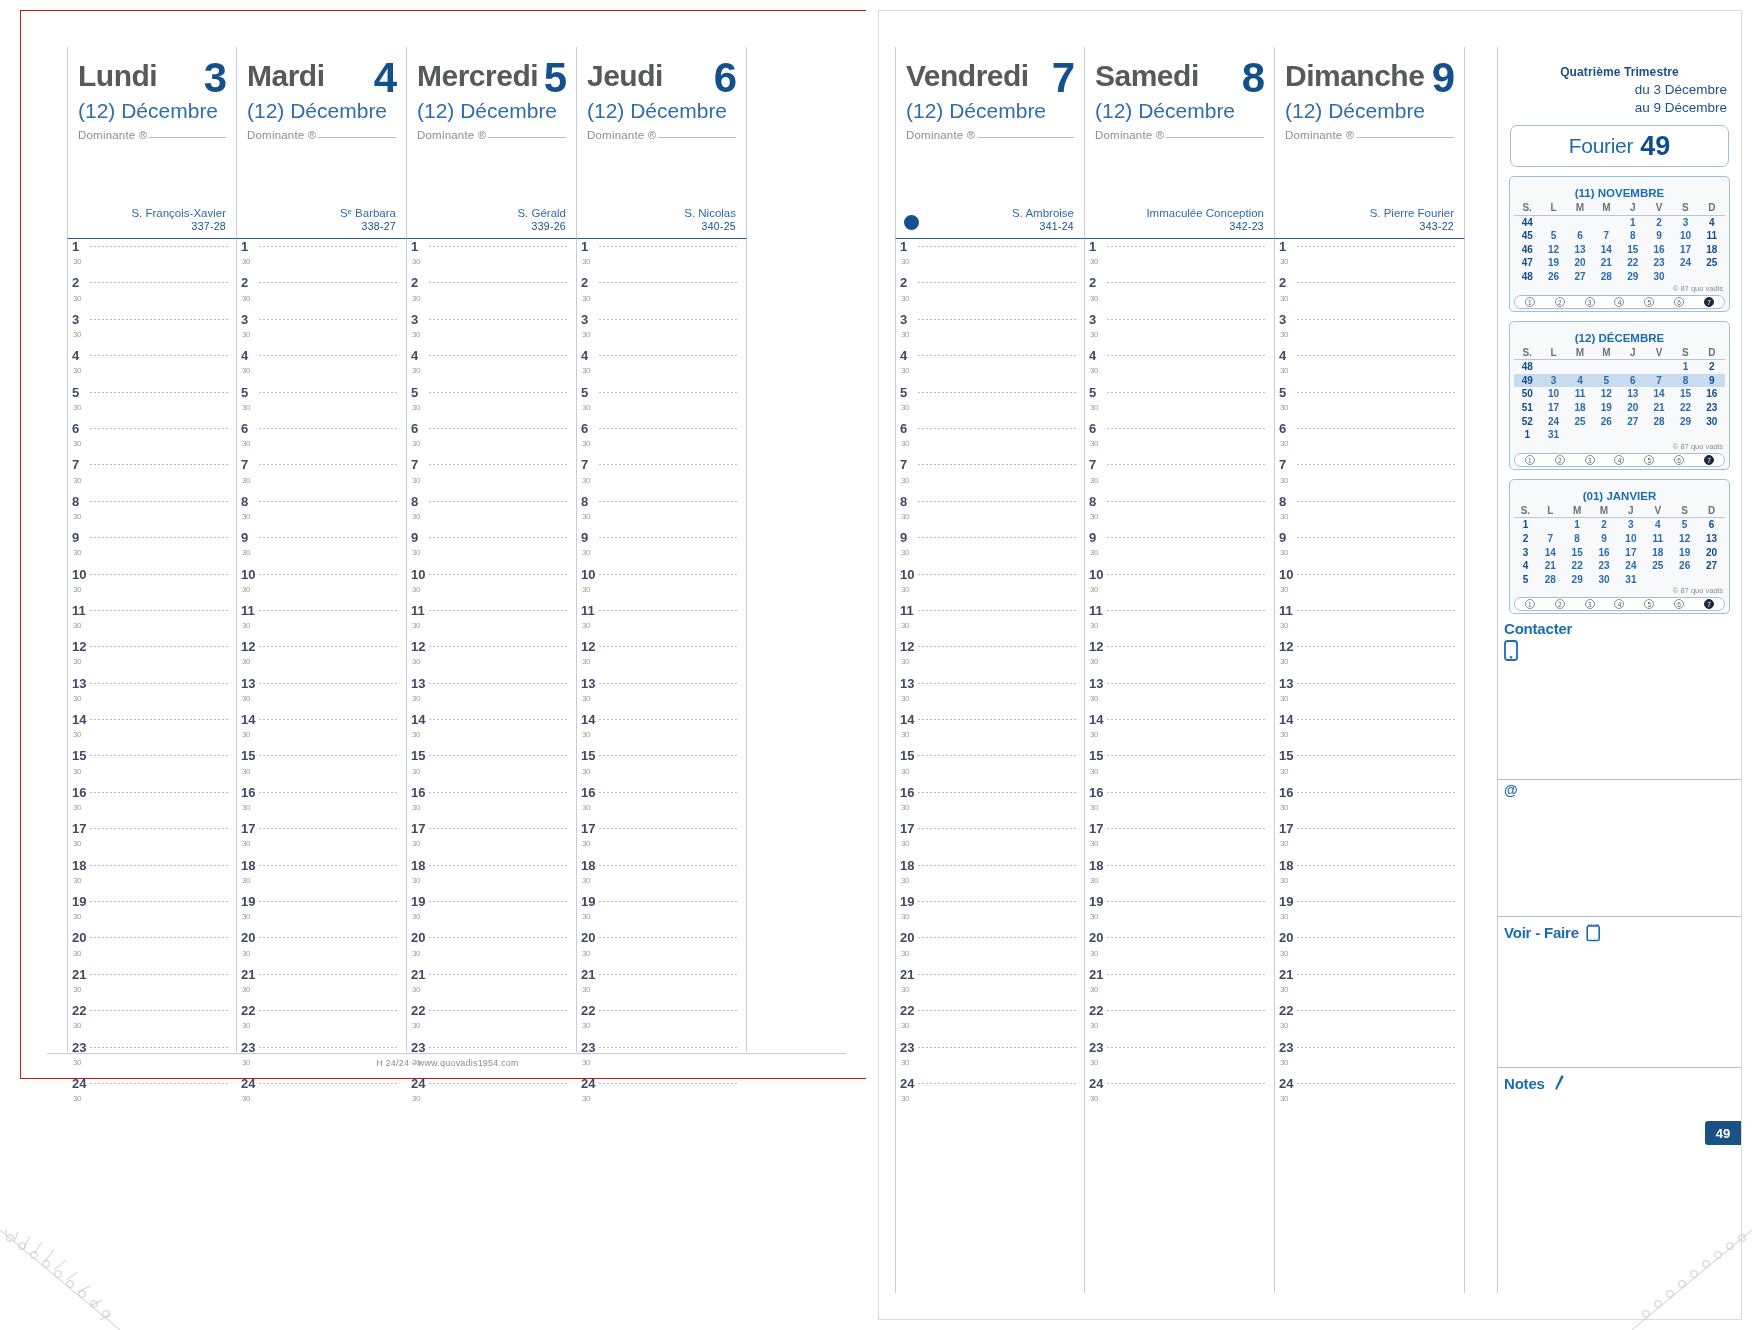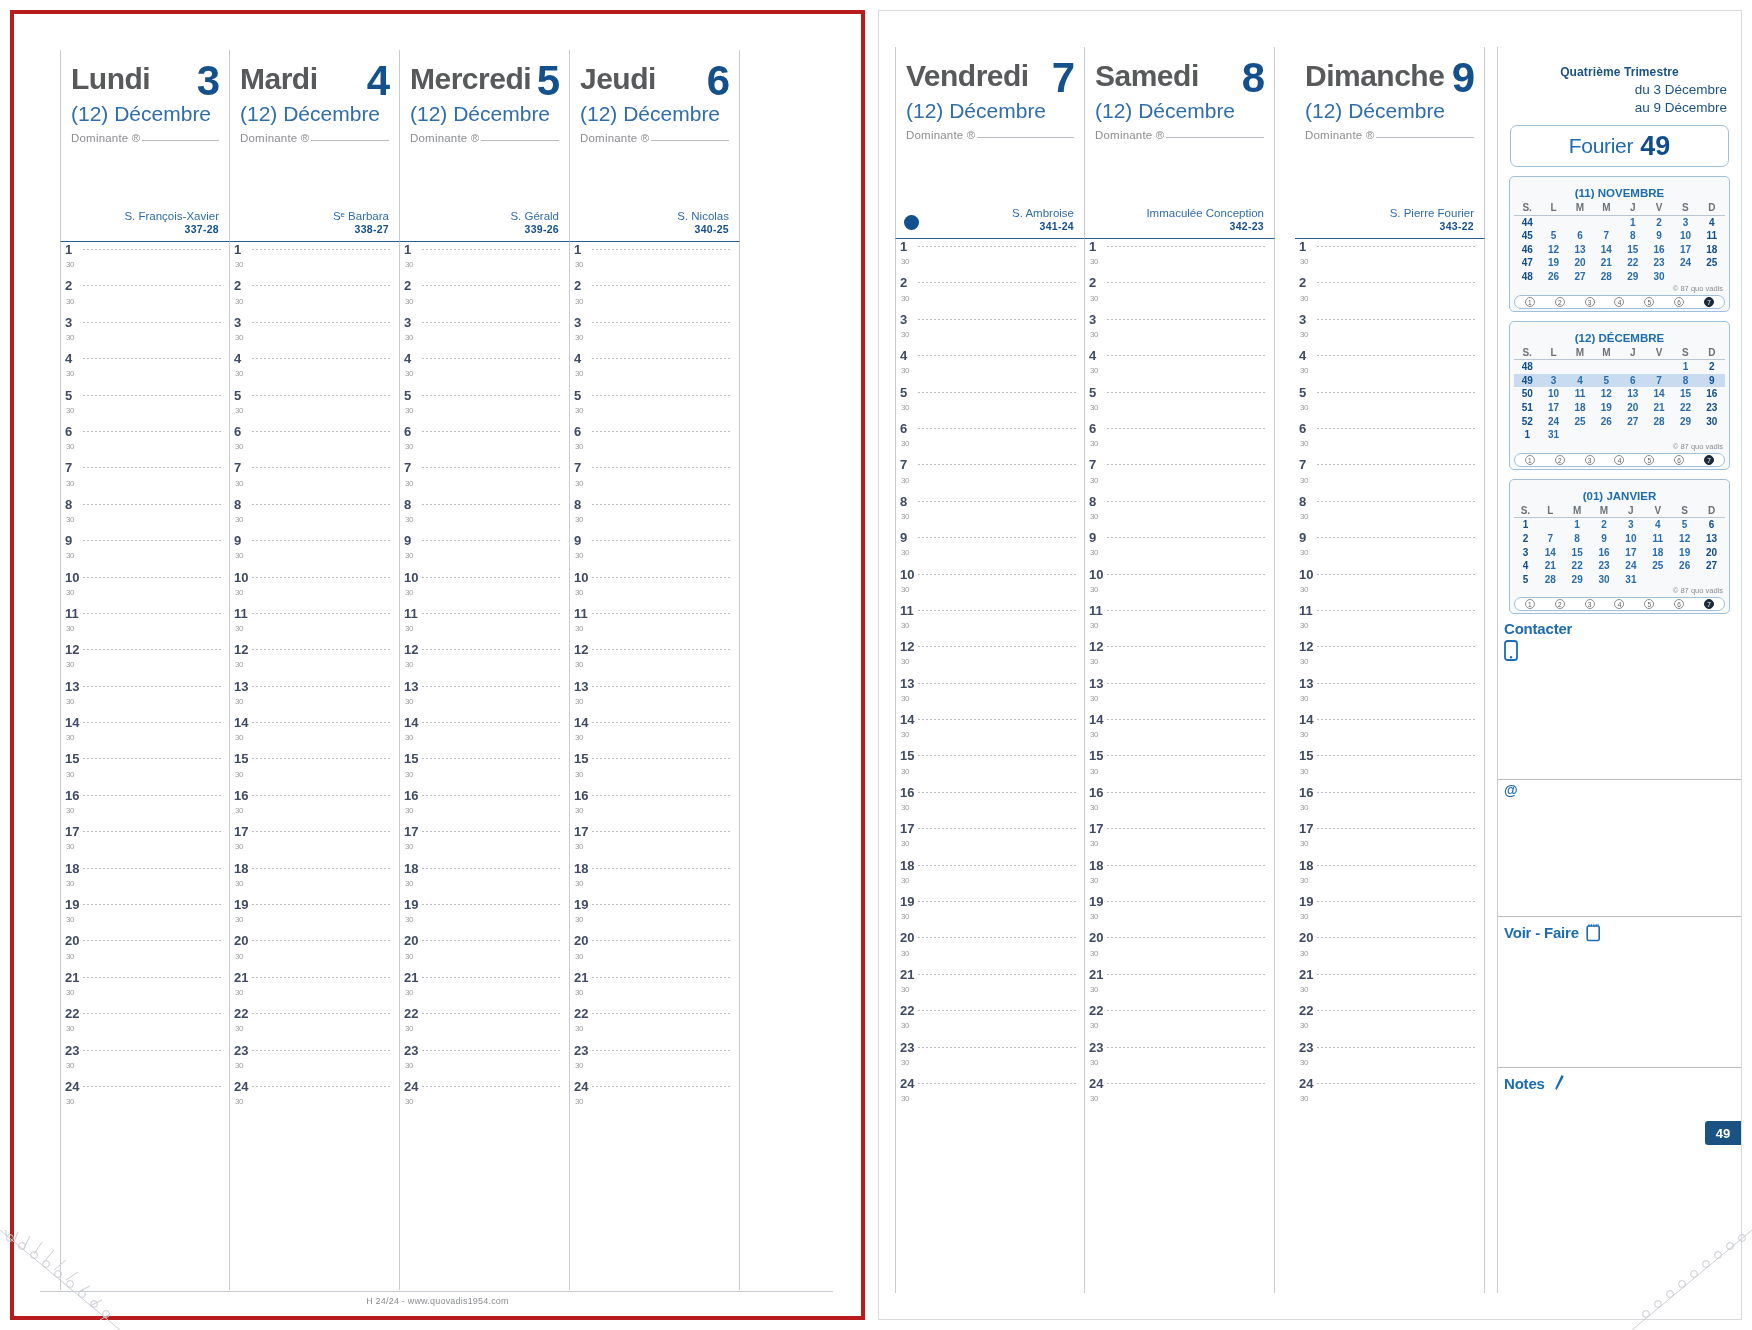--- a/index.html
+++ b/index.html
@@ -7,22 +7,22 @@
     margin: 0; padding: 0;
     background: #ffffff;
     font-family: "Liberation Sans", sans-serif;
   }
   #page {
     position: relative;
     width: 1752px; height: 1330px;
     background: #ffffff;
     overflow: hidden;
   }
-  .page-left  { position:absolute; left:10px;  top:10px; width:855px; height:1310px;
-                 background:#fff; border:4px solid #b91c1c; }
+  .page-left  { position:absolute; left:20px;  top:10px; width:855px; height:1069px;
+                 background:#fff; border:1px solid #b91c1c; }
   .page-right { position:absolute; left:878px; top:10px; width:864px; height:1310px;
                  background:#fff; border:1px solid #d8dade; }
 
   .gutter { position:absolute; left:866px; top:10px; width:12px; height:1310px; background:#fff; }
 
   
   .daycols { position:absolute; top:0; bottom:0; left:0; right:0; }
   .daycol  { position:absolute; top:36px; bottom:26px; }
 
   
@@ -48,21 +48,21 @@
   }
   .domline { display:flex; align-items:flex-end; margin-top:7px; }
   .domlabel { font-size:11.5px; color:#8b8d90; white-space:nowrap; letter-spacing:0.2px; }
   .domrule  { flex:1; border-bottom:1px solid #b9bcc1; margin-left:2px; margin-bottom:3px; }
 
   .saintwrap {
     position:absolute; left:10px; right:10px; bottom:6px;
     text-align:right;
   }
   .saint { font-size:11.5px; color:#2f6dab; line-height:13px; white-space:nowrap; }
-  .daycode { font-size:10.5px; color:#14508c; font-weight:700; line-height:12px; letter-spacing:0.3px;}
+  .daycode { font-size:10.5px; color:#14508c; font-weight:400; line-height:12px; letter-spacing:0.3px;}
   .moon {
     position:absolute; left:8px; bottom:8px;
     width:15px; height:15px; border-radius:50%; background:#12508e;
   }
 
   
   .hours { position:relative; border-left:1px solid #c9ccd2; border-right:1px solid #c9ccd2;
            height:calc(100% - 192px); }
   .hours.nolb { border-left:none; }
   .hrslot { position:relative; height:36.4px; }
@@ -1568,21 +1568,21 @@
               <div class="hrline">
                 <span class="hrnum">24</span>
                 <span class="hrdots"></span>
               </div>
               <div class="halfrow">
                 <span class="halfnum">30</span>
               </div>
             </div>
           </div>
         </div>
-        <div class="daycol" style="left: 416px; width: 190px;">
+        <div class="daycol" style="left: 396px; width: 190px;">
           <div class="dayhead nolb">
             <div class="hrow">
               <span class="dayname">Dimanche</span>
               <span class="daynum">9</span>
             </div>
             <div class="monthline">(12) Décembre</div>
             <div class="domline">
               <span class="domlabel">Dominante ®</span>
               <span class="domrule"></span>
             </div>

